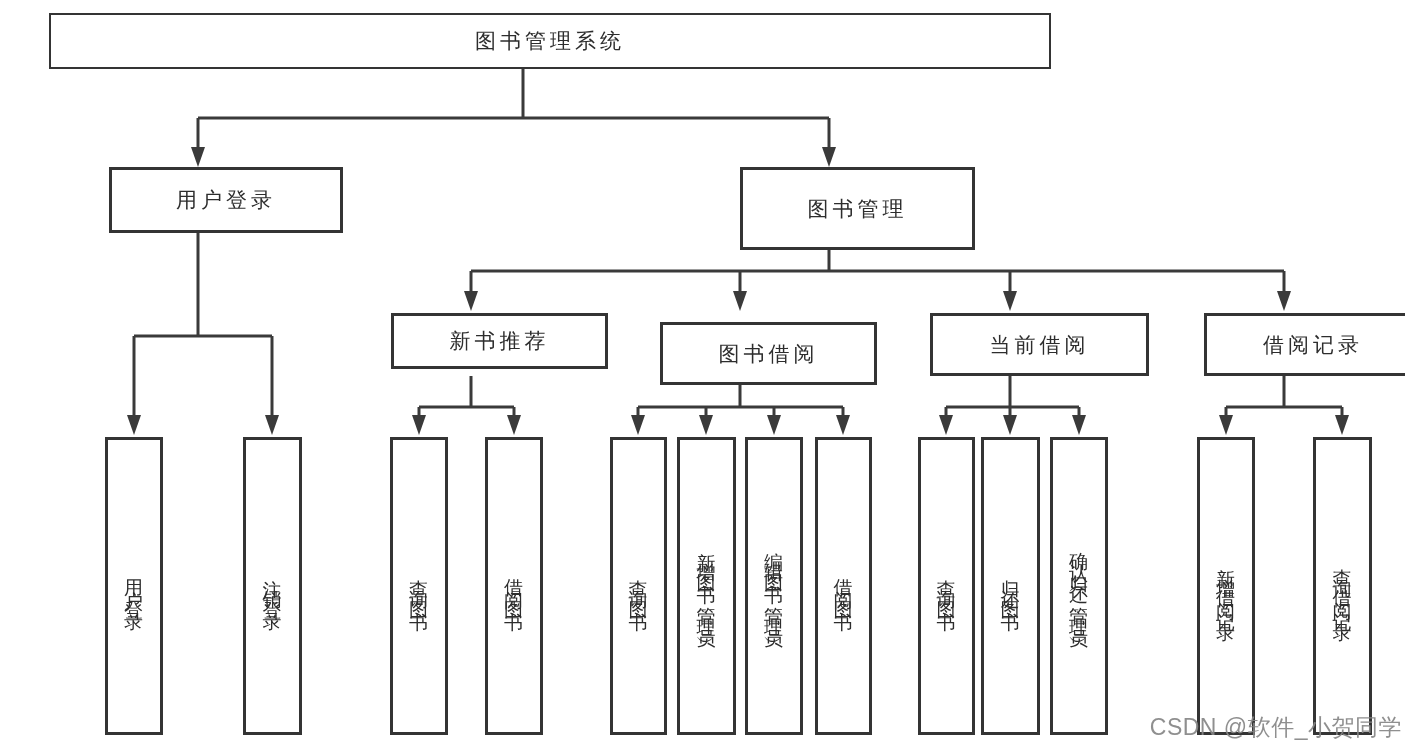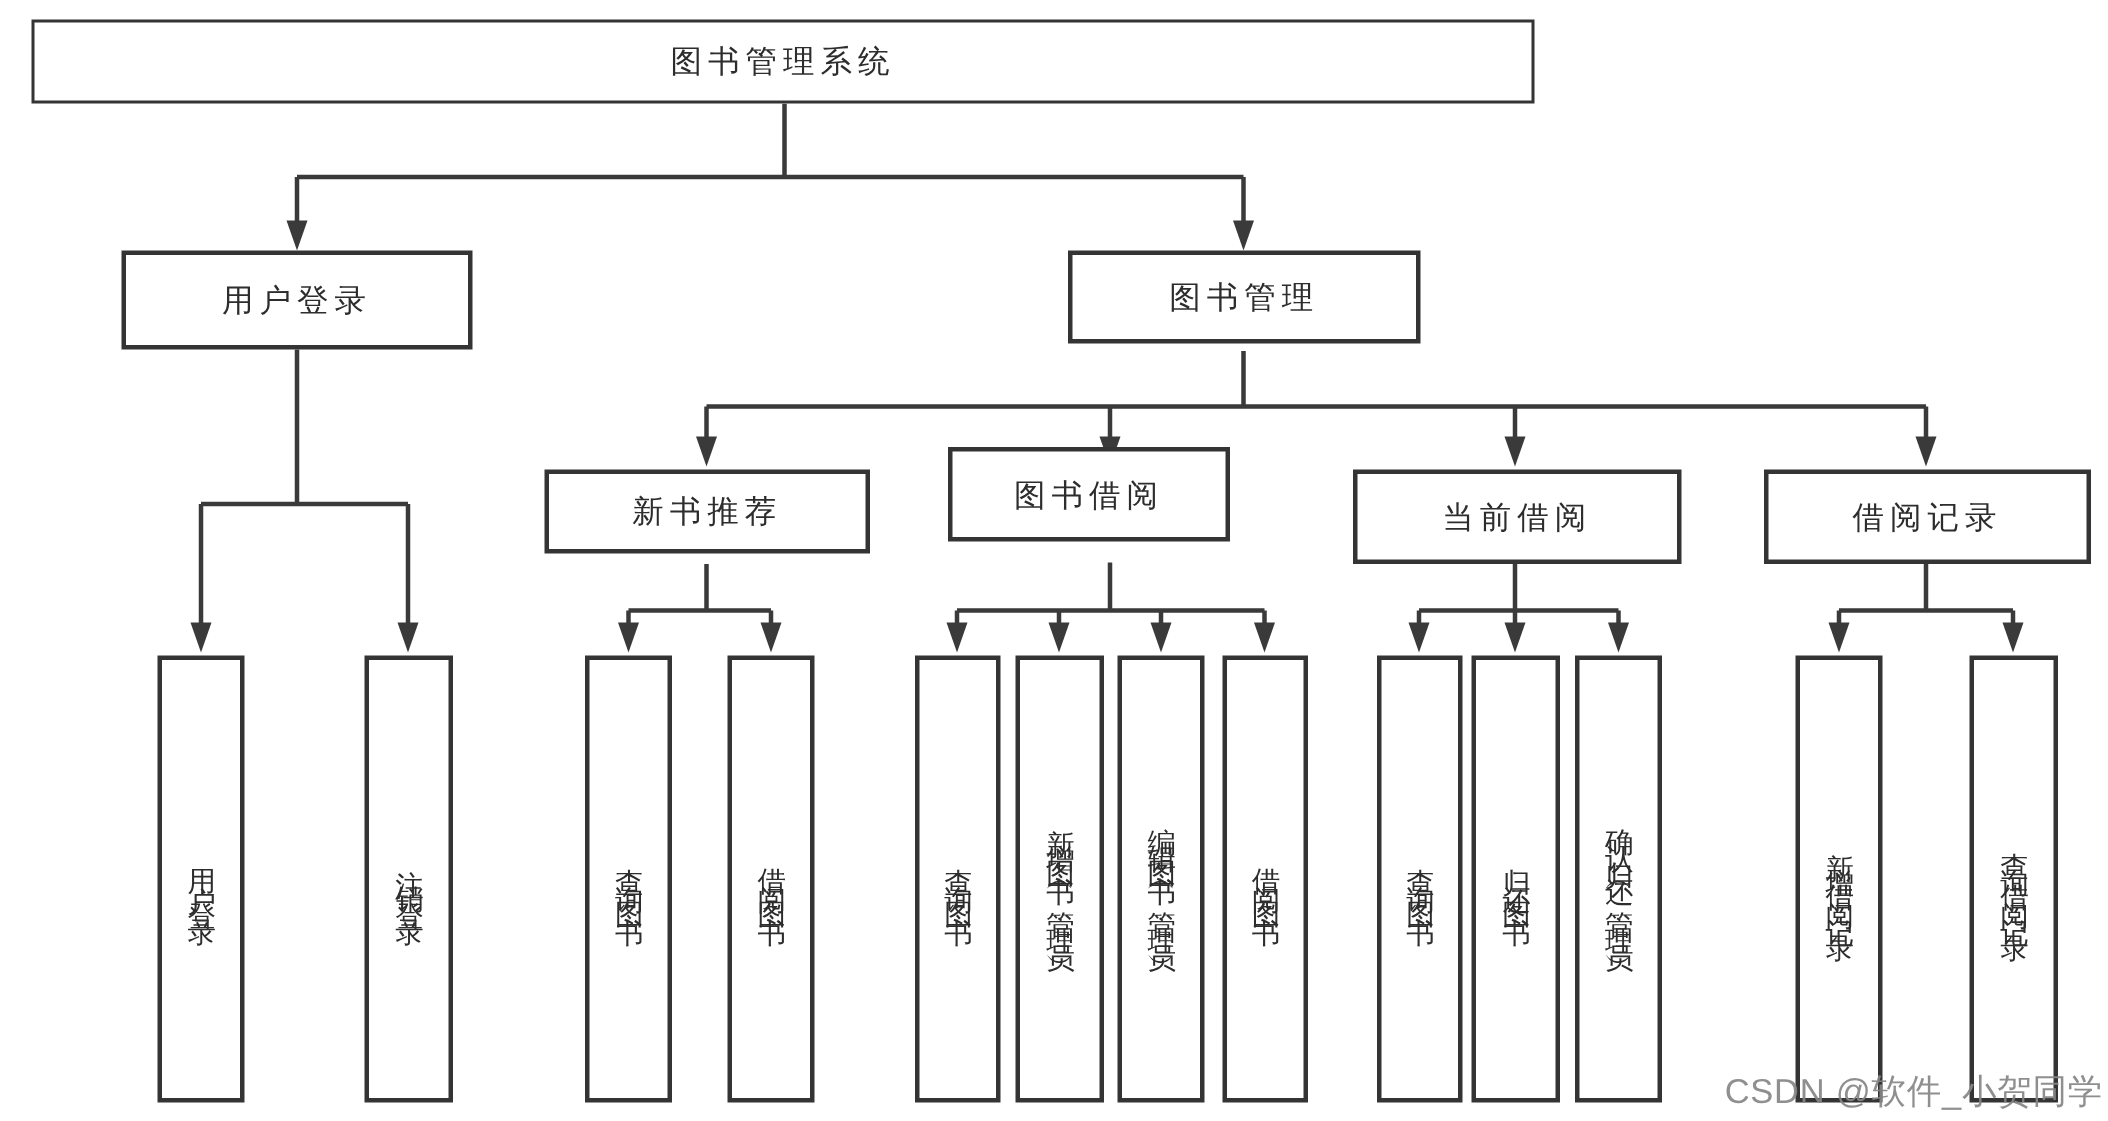--- a/index.html
+++ b/index.html
@@ -9,21 +9,21 @@
   }
   svg.wires { position:absolute; left:0; top:0; width:1405px; height:747px; }
   svg.wires path { stroke:#3a3a3a; stroke-width:3; fill:none; }
   svg.wires polygon { fill:#3a3a3a; stroke:none; }
   .node {
     position:absolute; box-sizing:border-box; background:#ffffff;
     border:3px solid #343434; color:#2d2d2d;
     display:flex; align-items:center; justify-content:center;
   }
   .node.root { border-width:2px; }
-  .node.h { font-size:21px; letter-spacing:4px; white-space:nowrap; }
+  .node.h { font-size:21px; letter-spacing:4px; white-space:nowrap;margin-left:28px; }
   .node.v span {
     writing-mode:vertical-rl; text-orientation:mixed;
     font-size:19px; letter-spacing:11px; line-height:1; white-space:nowrap;
   }
   .watermark {
     position:absolute; right:3px; bottom:4px; font-size:23px;
     color:rgba(134,134,134,0.92); letter-spacing:0.5px; white-space:nowrap;
   }
 </style>
 </head>
@@ -93,28 +93,28 @@
     </g>
   </svg>
 
   <div class="node h root" style="left:21px;top:13px;width:1002px;height:56px">
     <span>图书管理系统</span>
   </div>
 
   <div class="node h" style="left:81px;top:167px;width:234px;height:66px">
     <span>用户登录</span>
   </div>
-  <div class="node h" style="left:712px;top:167px;width:235px;height:62px">
+  <div class="node h" style="left:712px;top:167px;width:235px;height:83px">
     <span>图书管理</span>
   </div>
 
   <div class="node h" style="left:363px;top:313px;width:217px;height:56px">
     <span>新书推荐</span>
   </div>
-  <div class="node h" style="left:632px;top:298px;width:188px;height:63px">
+  <div class="node h" style="left:632px;top:322px;width:217px;height:63px">
     <span>图书借阅</span>
   </div>
   <div class="node h" style="left:1176px;top:313px;width:218px;height:63px">
     <span>借阅记录</span>
   </div>
   <div class="node h" style="left:902px;top:313px;width:219px;height:63px">
     <span>当前借阅</span>
   </div>
 
   <div class="node v" style="left:105px;top:437px;width:58px;height:298px">

